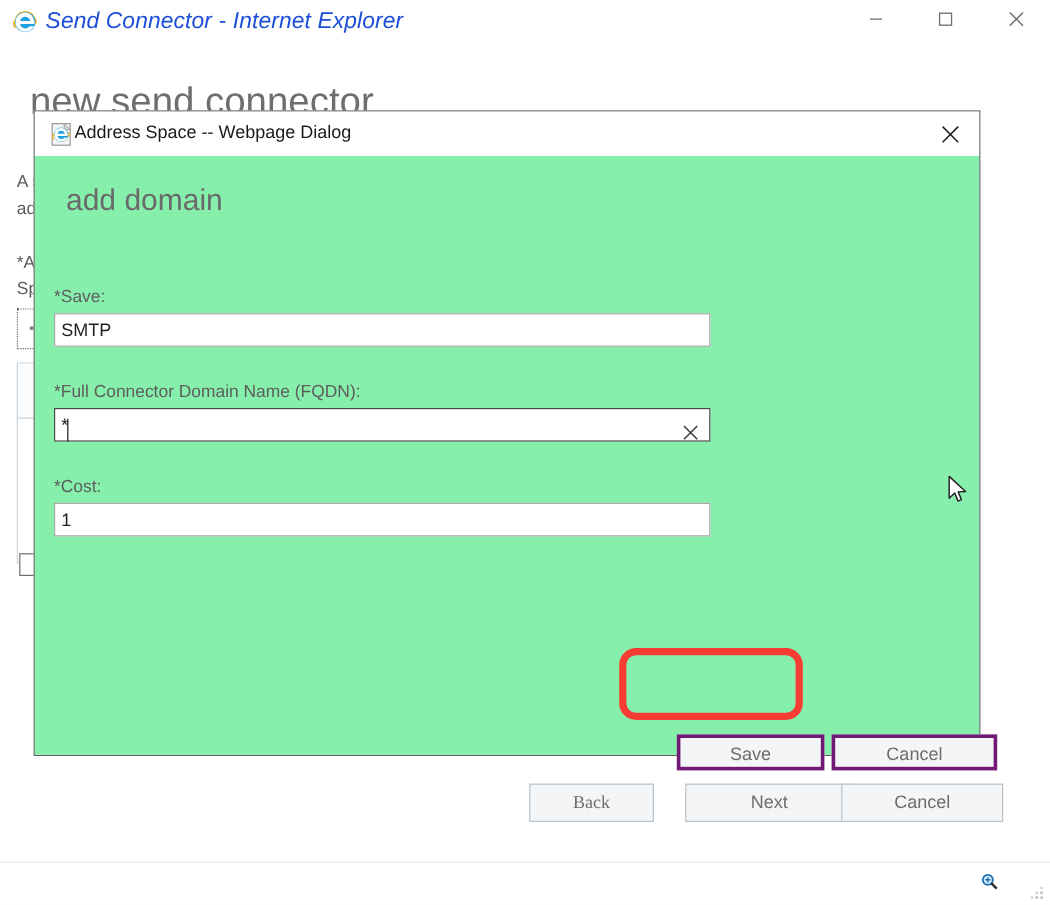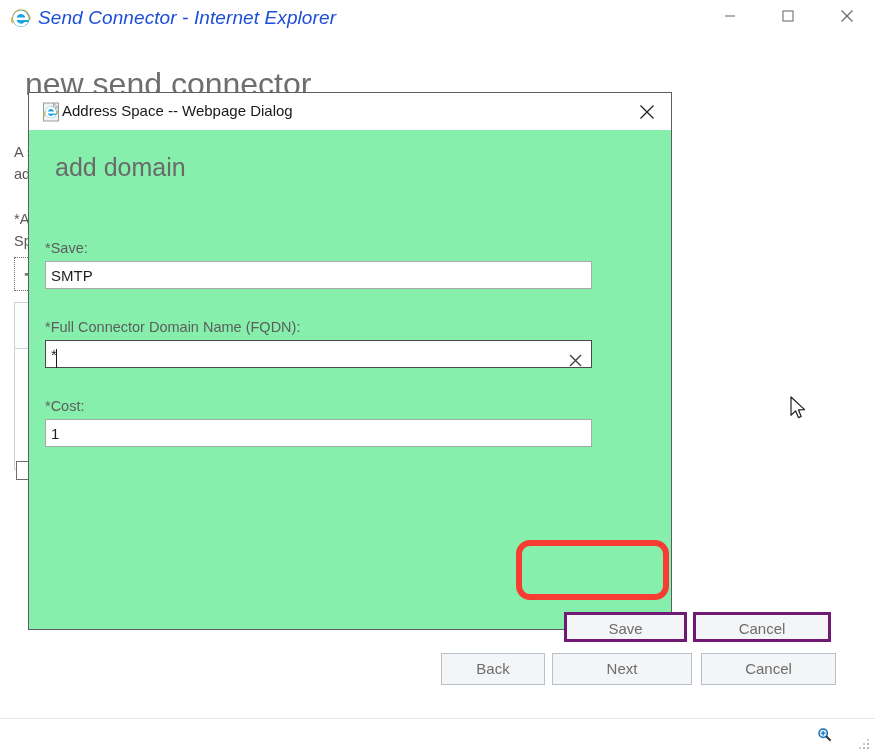--- a/index.html
+++ b/index.html
@@ -157,22 +157,22 @@
     border: 1px solid #b8c1c9;
     box-sizing: border-box;
     font-family: "Liberation Sans", sans-serif;
     font-size: 15px;
     color: #6d6d6d;
     text-align: center;
     line-height: 30px;
     cursor: default;
     padding: 0;
   }
-  #wiz-back   { left: 441px; top: 653px; width: 104px; }
-  #wiz-next   { left: 552px; top: 653px; width: 140px; }
+  #wiz-back   { left: 441px; top: 653px; width: 104px; font-family: Liberation Serif, serif; }
+  #wiz-next   { left: 571px; top: 653px; width: 140px; }
   #wiz-cancel { left: 701px; top: 653px; width: 135px; }
 
   
   #statusbar {
     position: absolute;
     left: 0; top: 718px;
     width: 875px; height: 36px;
     background: #ffffff;
     border-top: 1px solid #e6e6e6;
     box-sizing: border-box;
@@ -199,21 +199,21 @@
   #resize-grip {
     position: absolute;
     right: 4px; bottom: 3px;
     width: 14px; height: 14px;
   }
 
   
   #dialog {
     position: absolute;
     left: 28px; top: 92px;
-    width: 644px; height: 538px;
+    width: 789px; height: 538px;
     background: #ffffff;
     border: 1px solid #5e5e5e;
     box-sizing: border-box;
     box-shadow: 0 0 0 0 rgba(0,0,0,0);
   }
 
   #dlg-titlebar {
     position: absolute;
     left: 0; top: 0;
     width: 100%; height: 37px;

